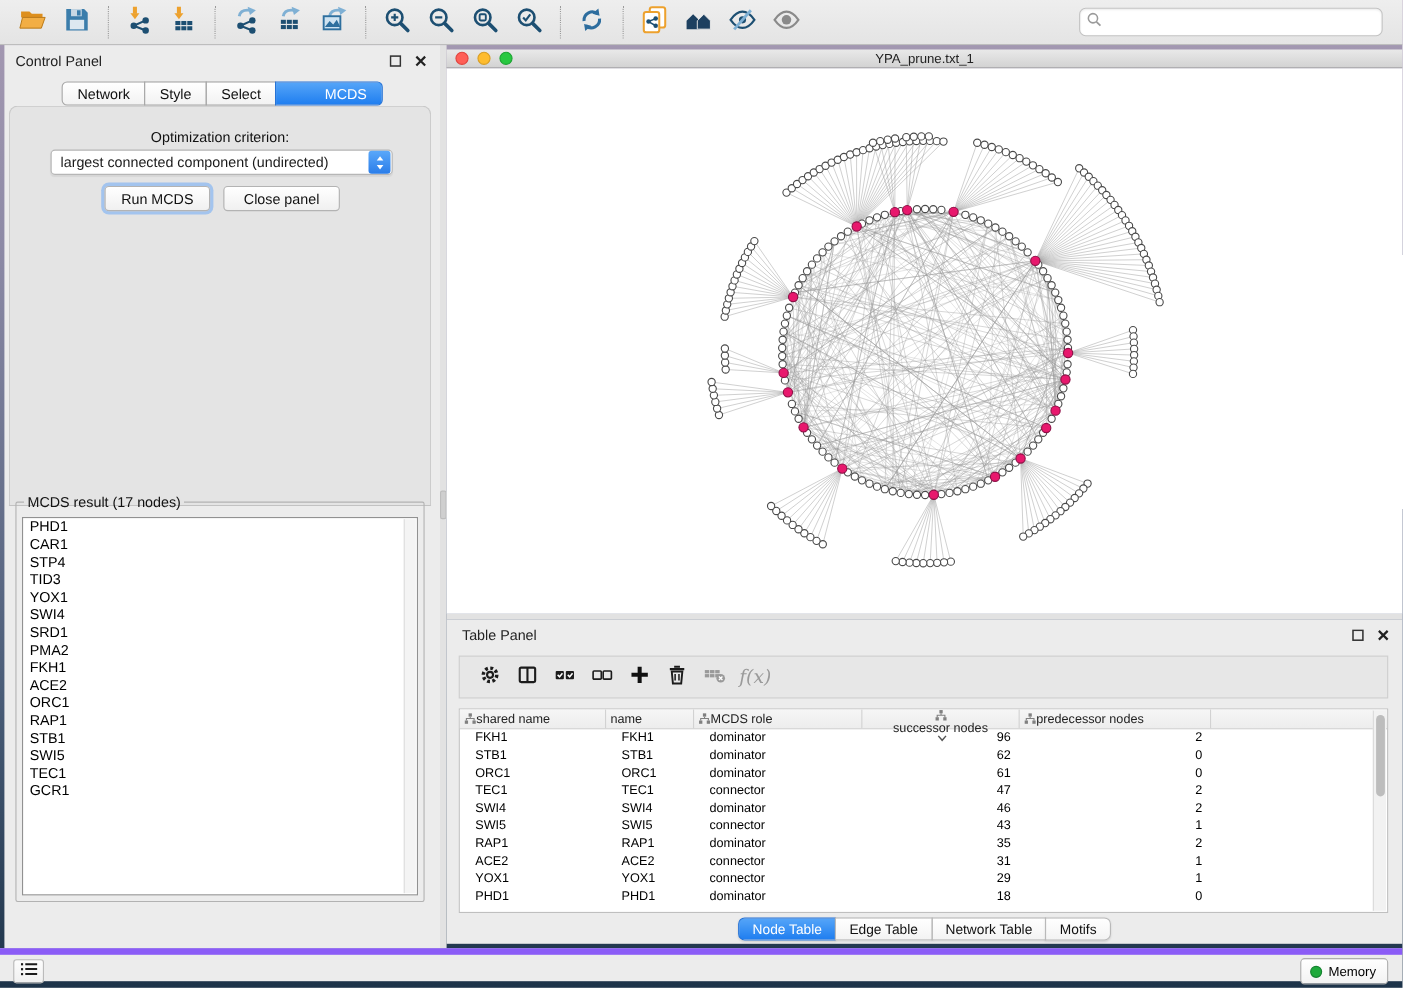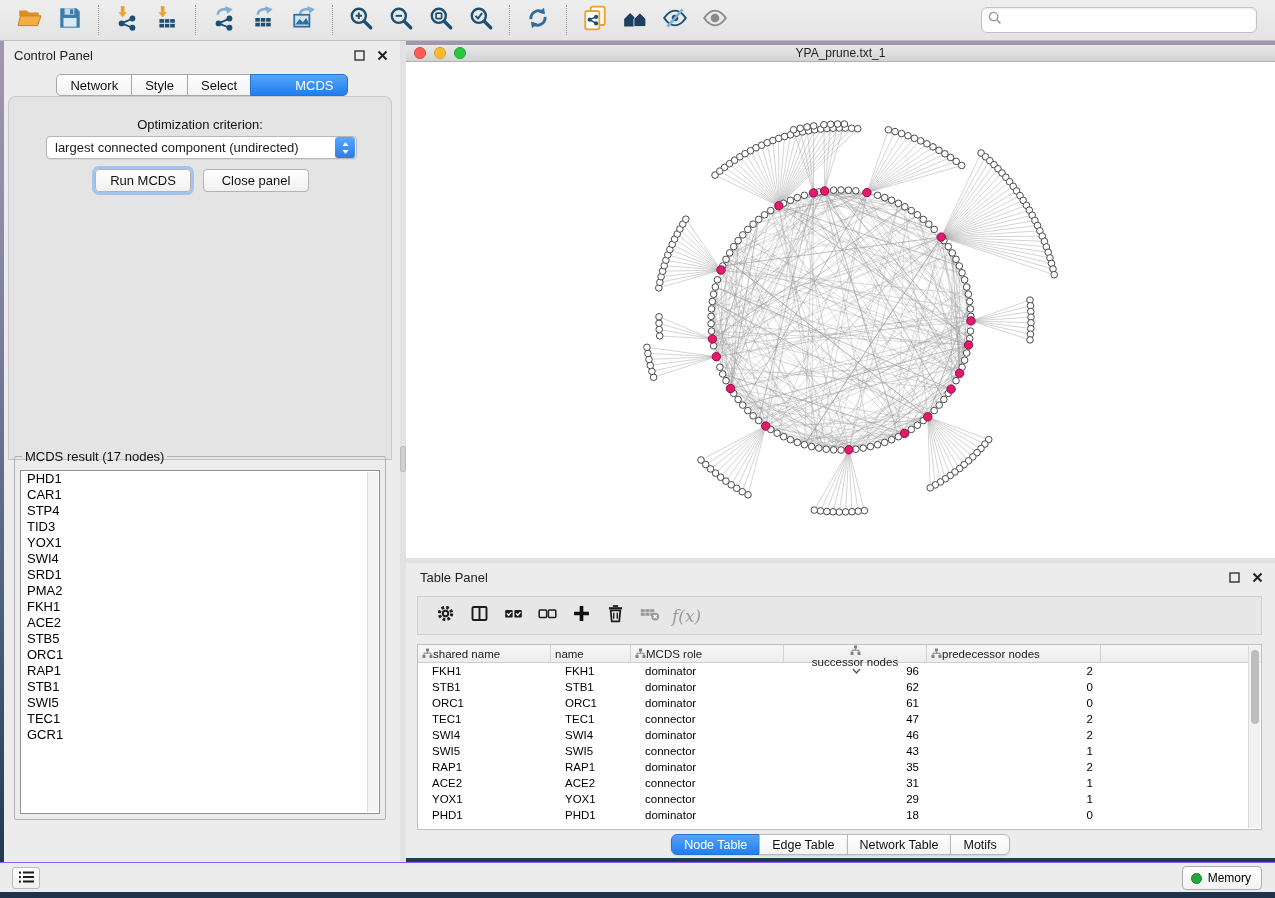--- a/index.html
+++ b/index.html
@@ -136,21 +136,21 @@
     background:linear-gradient(#ffffff,#f3f3f3); border:1px solid #b9b9b9; margin-left:-1px;
     cursor:pointer; color:#111; box-shadow:0 1px 2px rgba(0,0,0,.12);
   }
   .tp-tab:first-child { border-radius:6px 0 0 6px; margin-left:0; }
   .tp-tab:last-child { border-radius:0 6px 6px 0; }
   .tp-tab.selected { background:linear-gradient(#55a5f8,#1f7ef0); border-color:#2673d6; color:#fff; }
 
   
   .status-bar {
     position:absolute; left:0; top:862px; width:1275px; height:30px;
-    background:#ececec; border-top:1px solid #8b5cf6;
+    background:#ececec; border-top:6px solid #8b5cf6;
   }
   .ham-btn {
     position:absolute; left:12px; top:4px; width:28px; height:22px;
     background:linear-gradient(#fdfdfd,#f0f0f0); border:1px solid #bbbbbb; border-radius:3px;
     display:flex; align-items:center; justify-content:center; cursor:pointer;
   }
   .ham-btn svg { width:15px; height:12px; }
   .memory-btn {
     position:absolute; right:13px; top:3px; height:24px; padding:0 10px 0 8px;
     background:linear-gradient(#ffffff,#f2f2f2); border:1px solid #aeaeae; border-radius:4px;
@@ -356,21 +356,20 @@
             <div class="mcds-item">PHD1</div>
             <div class="mcds-item">CAR1</div>
             <div class="mcds-item">STP4</div>
             <div class="mcds-item">TID3</div>
             <div class="mcds-item">YOX1</div>
             <div class="mcds-item">SWI4</div>
             <div class="mcds-item">SRD1</div>
             <div class="mcds-item">PMA2</div>
             <div class="mcds-item">FKH1</div>
             <div class="mcds-item">ACE2</div>
-            <div class="mcds-item">STB5</div>
             <div class="mcds-item">ORC1</div>
             <div class="mcds-item">RAP1</div>
             <div class="mcds-item">STB1</div>
             <div class="mcds-item">SWI5</div>
             <div class="mcds-item">TEC1</div>
             <div class="mcds-item">GCR1</div>
           </div>
         <div class="list-scroll"></div>
       </div>
     </fieldset>

